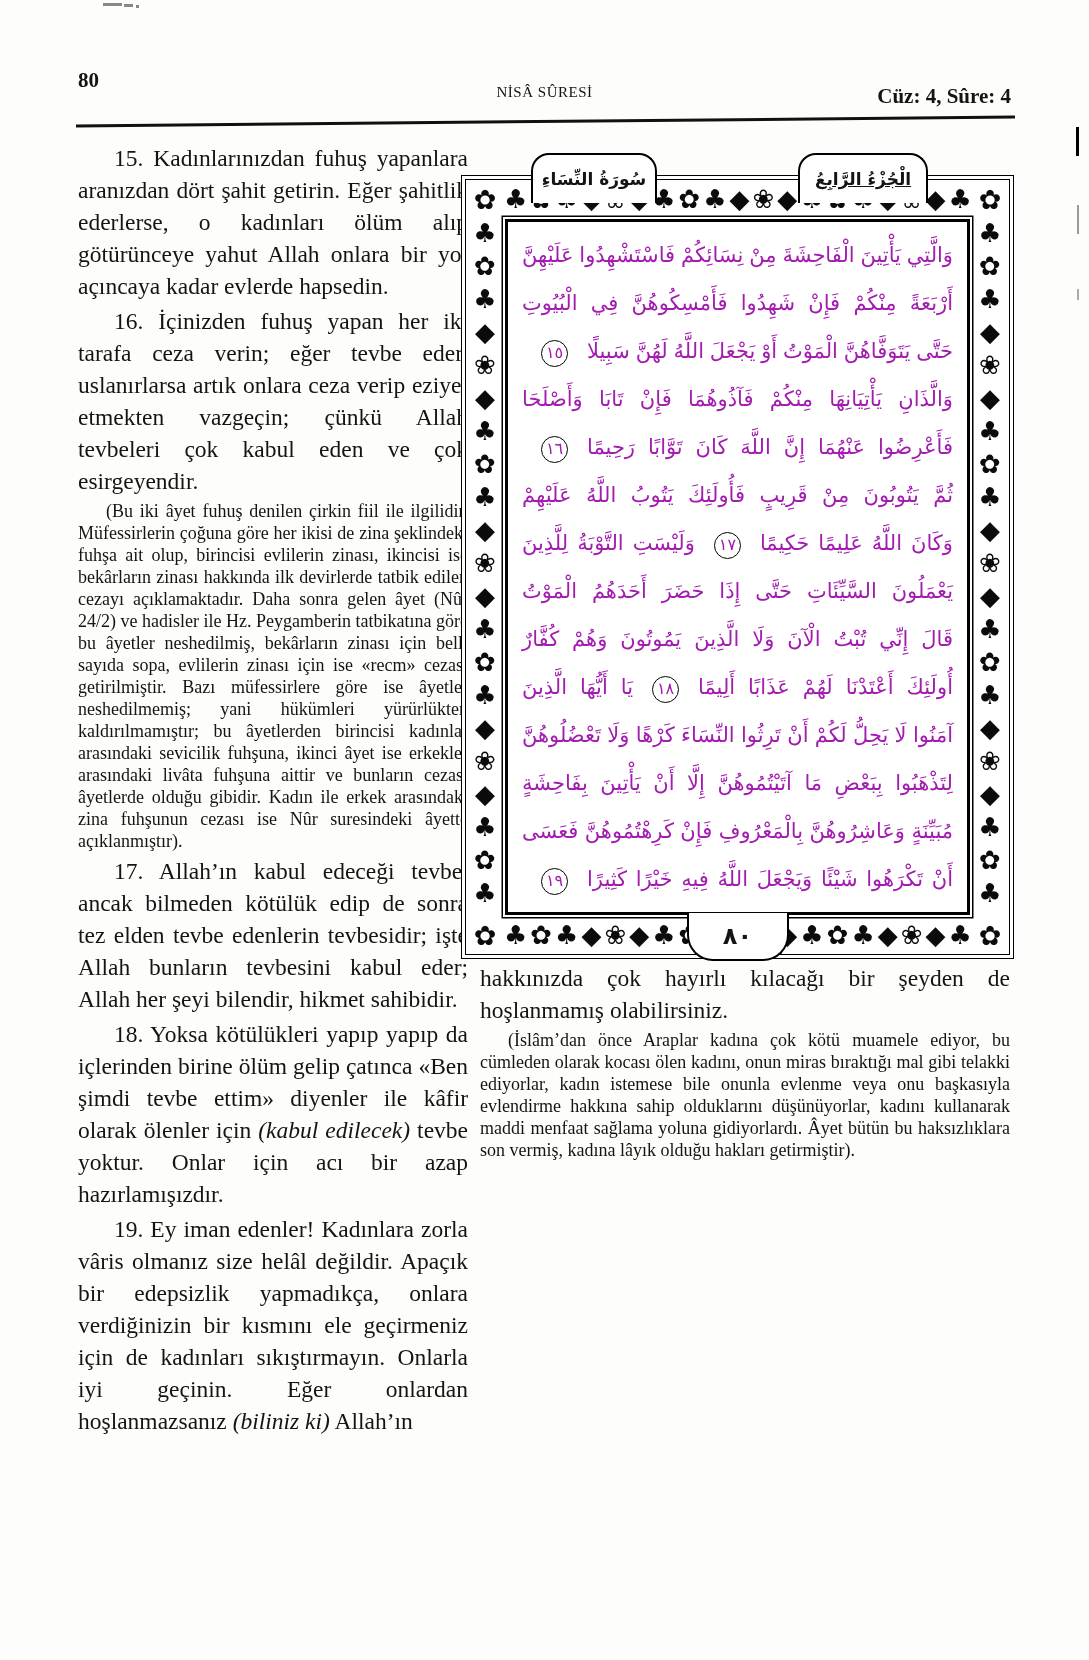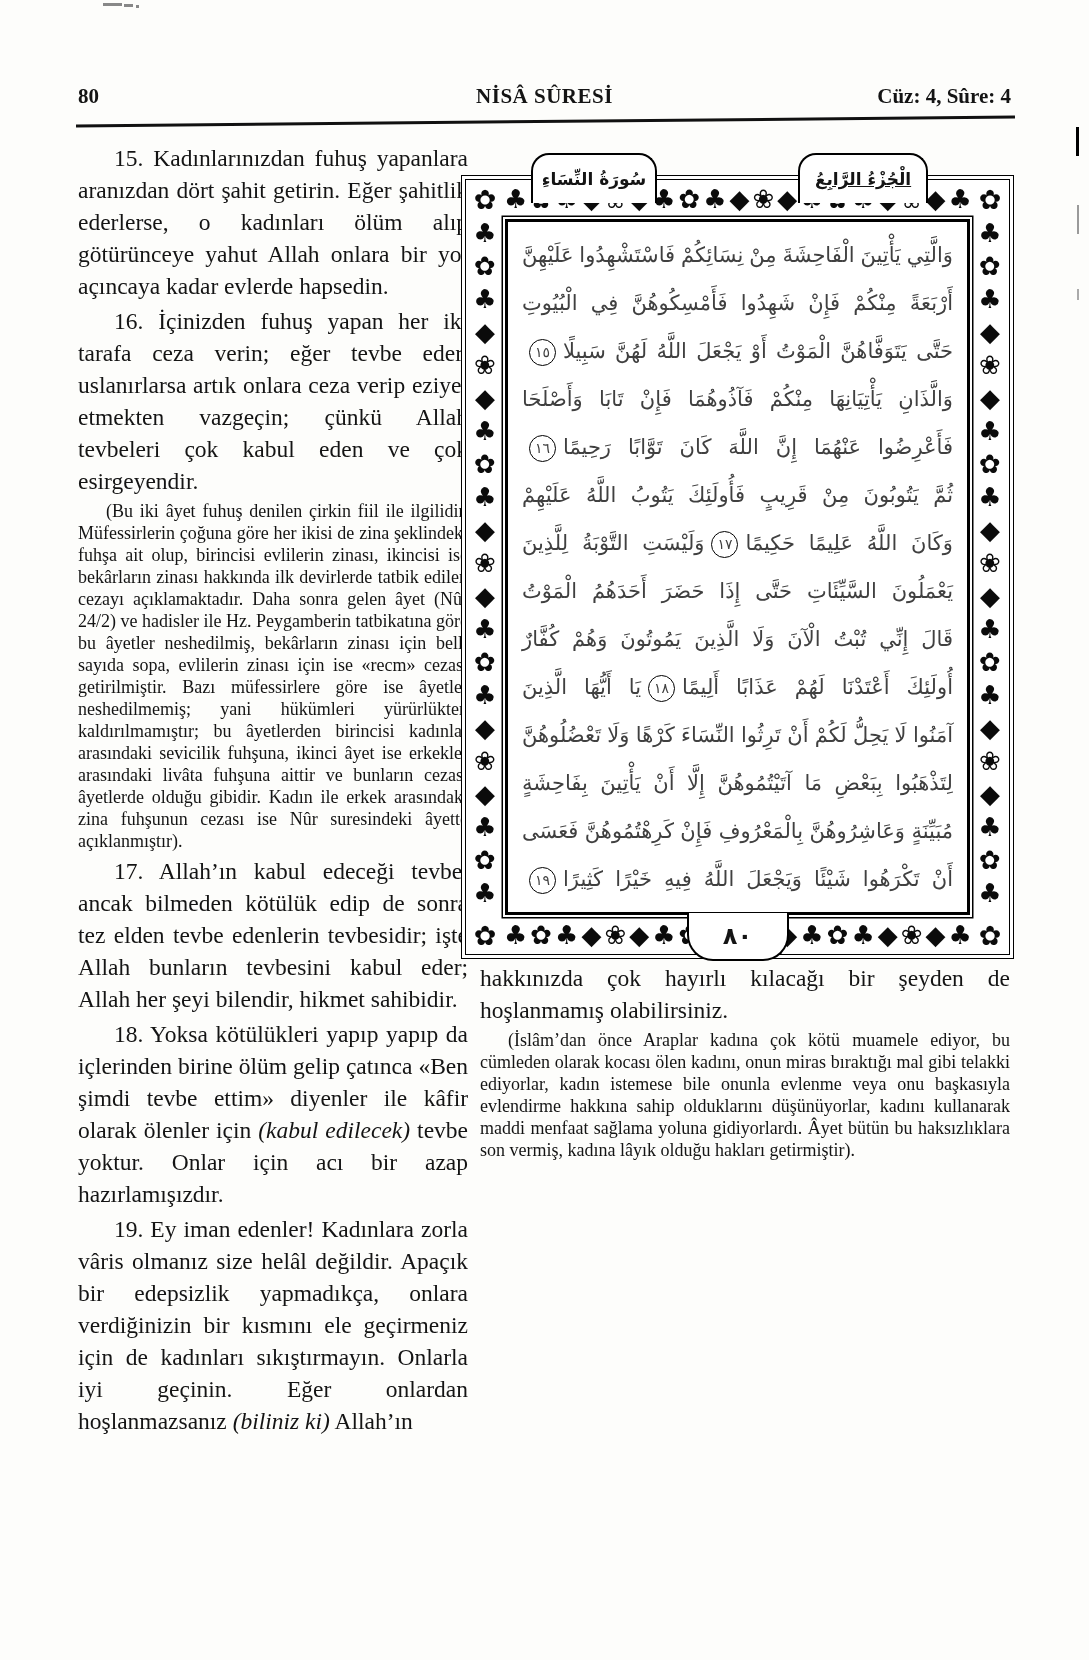--- a/index.html
+++ b/index.html
@@ -5,22 +5,22 @@
   html,body{margin:0;padding:0;}
   body{
     position:relative;
     width:1089px;height:1660px;
     background:#fdfdfb;
     color:#141414;
     font-family:"Liberation Serif","DejaVu Serif",serif;
     overflow:hidden;
   }
   
-  .hdr-pagenum{position:absolute;left:78px;top:84px;font-size:21px;font-weight:bold;}
-  .hdr-title{position:absolute;left:0;right:0;top:84px;text-align:center;font-size:21px;font-weight:bold;letter-spacing:.5px;}
+  .hdr-pagenum{position:absolute;left:78px;top:68px;font-size:21px;font-weight:bold;}
+  .hdr-title{position:absolute;left:0;right:0;top:84px;text-align:center;font-size:15px;font-weight:normal;letter-spacing:.5px;}
   .hdr-issue{position:absolute;right:78px;top:84px;font-size:21px;font-weight:bold;}
   .hdr-rule{position:absolute;left:76px;right:74px;top:120px;height:3px;background:#111;transform:rotate(-0.55deg);}
   
   .left-col{position:absolute;left:78px;top:142px;width:390px;}
   .right-col{position:absolute;left:480px;top:962px;width:530px;}
   p.verse{font-size:23.5px;line-height:32px;text-align:justify;text-indent:36px;margin:0 0 3px 0;}
   p.commentary{font-size:18px;line-height:22px;text-align:justify;text-indent:28px;margin:0 0 3px 0;}
   p.no-indent{text-indent:0;}
   p i{font-style:italic;}
   
@@ -44,27 +44,27 @@
           font-family:"DejaVu Sans",sans-serif;font-size:27px;color:#0b0b0b;}
   .corner-tl{top:5px;left:5px;} .corner-tr{top:5px;right:5px;}
   .corner-bl{bottom:5px;left:5px;} .corner-br{bottom:5px;right:5px;}
   .q-inner{
     position:absolute;inset:43px;background:#fff;border:3px solid #000;
     box-shadow:0 0 0 2px #fff,0 0 0 3.5px #000;
     display:flex;flex-direction:column;justify-content:space-evenly;
     padding:6px 14px;direction:rtl;
   }
   .q-line{
-    font-family:Liberation Sans, sans-serif;font-size:21px;line-height:42px;color:#404040;
+    font-family:Liberation Serif, serif;font-size:21px;line-height:42px;color:#a21caf;
     direction:rtl;text-align:justify;text-align-last:justify;
   }
   .ayah-num{
     display:inline-flex;align-items:center;justify-content:center;
     width:25px;height:25px;border:1.5px solid #000;border-radius:50%;
-    font-size:14px;line-height:1;margin:0 7px;vertical-align:middle;background:#fff;
+    font-size:16px;line-height:1;margin:0 19px;vertical-align:middle;background:#fff;
   }
   .q-pagetab{
     position:absolute;left:50%;transform:translateX(-50%);bottom:-2px;width:98px;height:46px;
     background:#fff;border:2.5px solid #000;border-top:none;border-radius:0 0 26px 26px;z-index:3;
     display:flex;align-items:center;justify-content:center;
     font-family:"DejaVu Sans",sans-serif;font-size:24px;font-weight:bold;text-align:center;
   }
   
   .art{position:absolute;background:#888;}
   .art-d1{left:103px;top:3px;width:19px;height:3px;}

